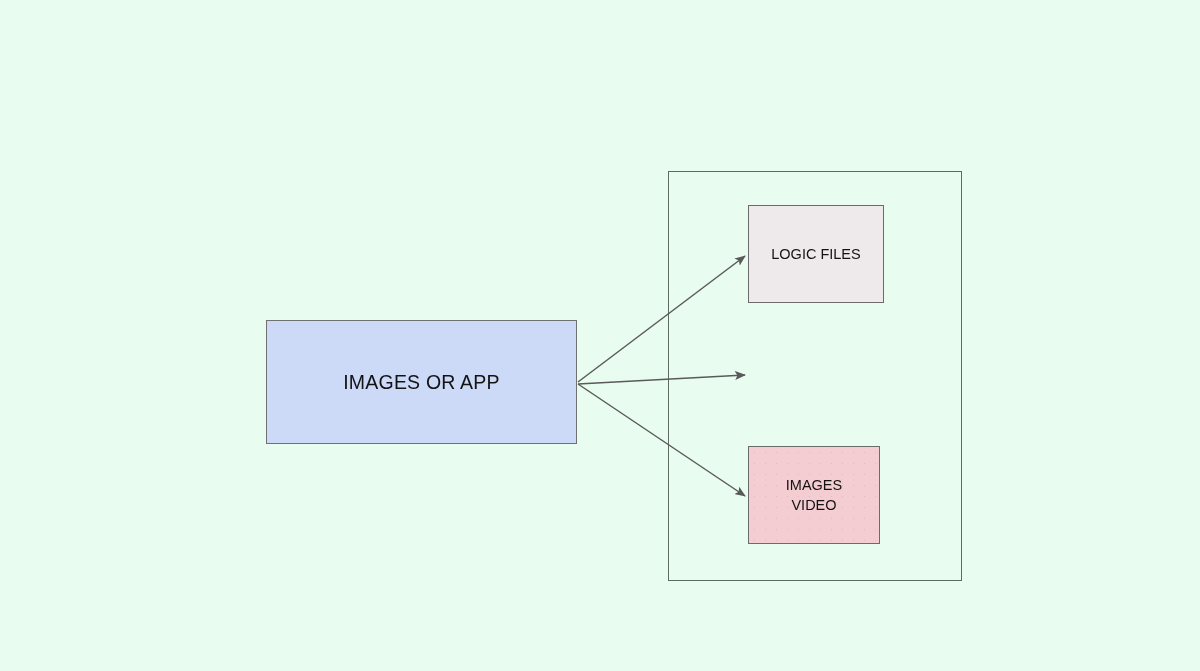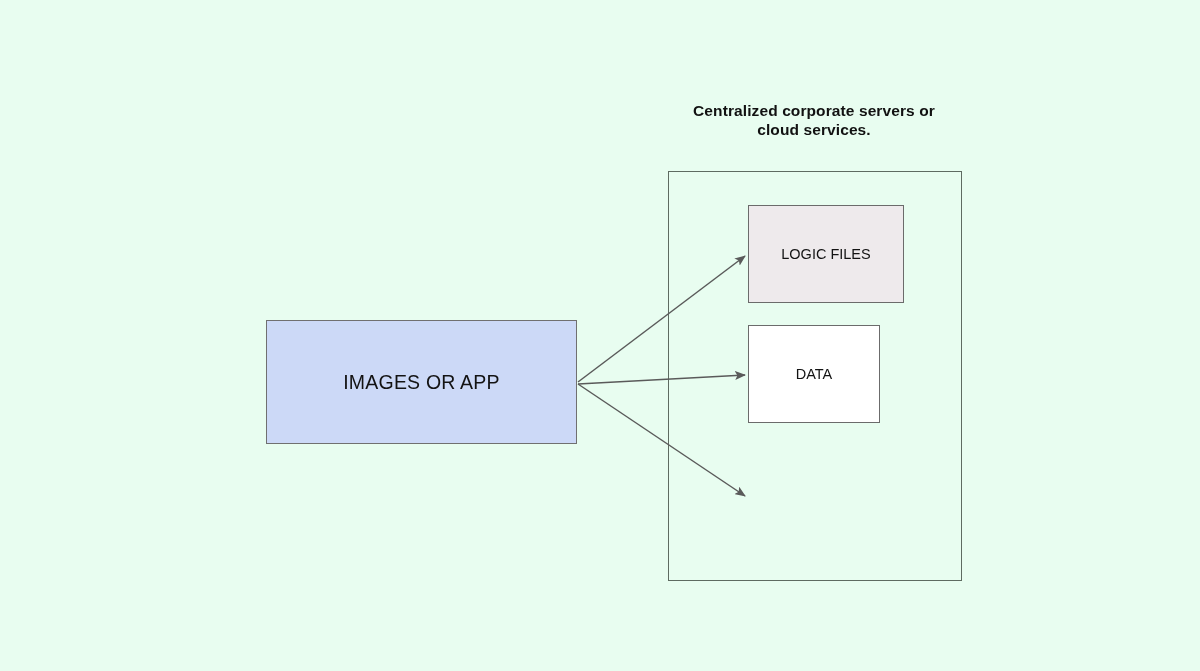--- a/index.html
+++ b/index.html
@@ -70,21 +70,21 @@
     height: 124px;
     background: #ccd9f7;
     border-color: #707070;
     font-size: 19.5px;
     letter-spacing: 0.2px;
   }
 
   .node-logic {
     left: 748px;
     top: 205px;
-    width: 156px;
+    width: 136px;
     height: 98px;
     background: #eeeaec;
     font-size: 14.5px;
     justify-content: center;
   }
 
   .node-data {
     left: 748px;
     top: 325px;
     width: 132px;
@@ -111,22 +111,20 @@
     width: 1200px;
     height: 671px;
     pointer-events: none;
   }
 </style>
 </head>
 <body>
 
 <div id="canvas">
 
-  <div class="container-title">Centralized corporate servers or
-cloud services.</div>
 
   <div class="server-container"></div>
 
   <svg class="edges" viewBox="0 0 1200 671" width="1200" height="671">
     <defs>
       <marker id="arrowhead" markerWidth="11" markerHeight="9" refX="10" refY="4.5" orient="auto" markerUnits="userSpaceOnUse">
         <path d="M0,0 L11,4.5 L0,9 L2.4,4.5 Z" fill="#5a5a5a"></path>
       </marker>
     </defs>
 
@@ -138,18 +136,19 @@
   </svg>
 
   <div class="node node-client">
     <span>IMAGES OR APP</span>
   </div>
 
   <div class="node node-logic">
     <span>LOGIC FILES</span>
   </div>
 
-  <div class="node node-data">
-    <span>DATA</span>
+
+  <div class="node node-media">
+    <span>IMAGES
+VIDEO</span>
   </div>
-
 
 </div>
 
 </body></html>

